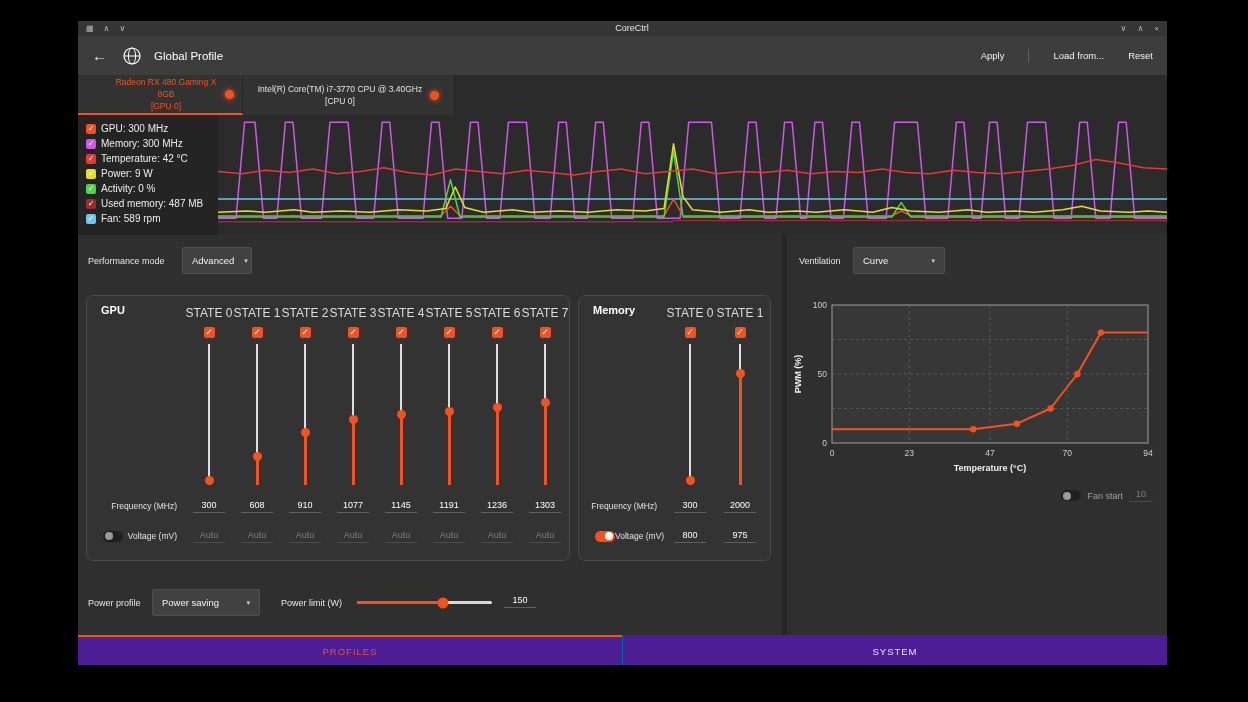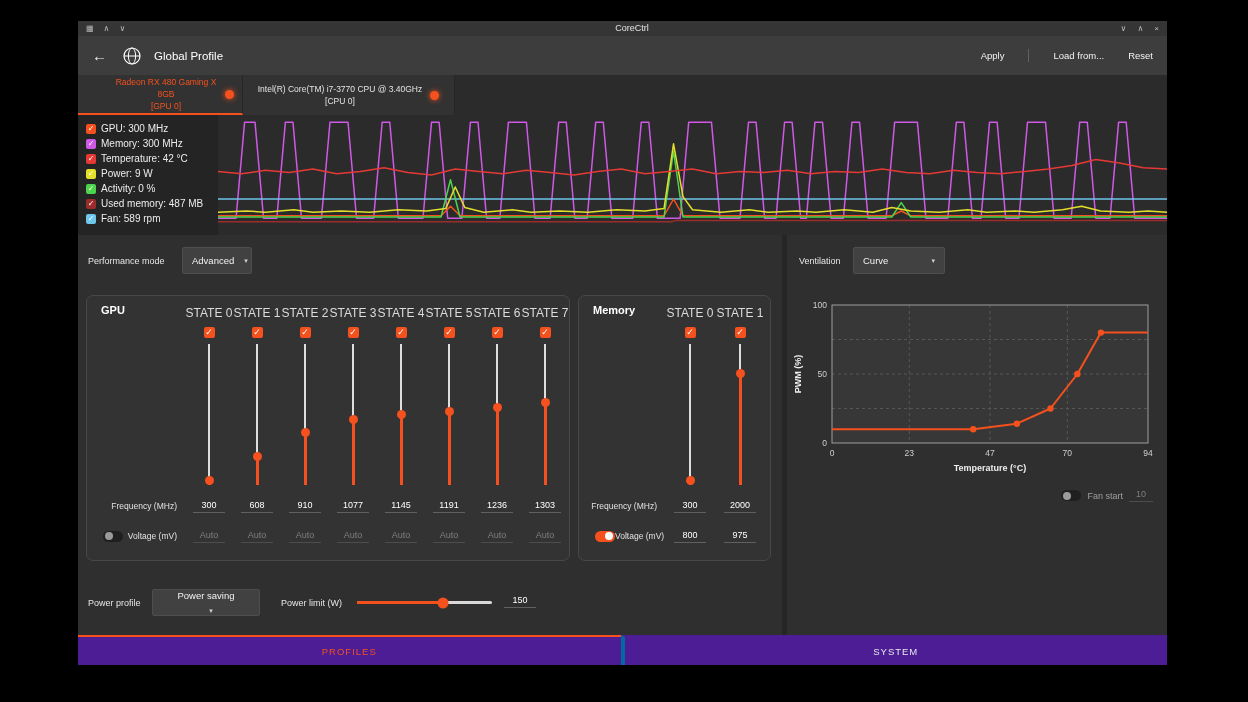--- a/index.html
+++ b/index.html
@@ -84,21 +84,21 @@
   
   #fan-svg{position:absolute;left:0;top:60px;width:380px;height:190px;}
   #fan-svg text{font-family:"Liberation Sans",sans-serif;}
   .fanstart{position:absolute;top:254px;right:14px;display:flex;align-items:center;gap:6px;}
   .fs-label{font-size:9px;color:#9f9f9f;}
 
   
   .bottombar{position:absolute;left:0;top:614px;width:100%;height:30px;background:#4c1d95;display:flex;}
   .bbtab{flex:1;display:flex;align-items:center;justify-content:center;font-size:9.5px;letter-spacing:1px;color:#e8e8e8;border-top:2px solid transparent;box-sizing:border-box;}
   .bbtab.selected{color:var(--accent);border-top-color:var(--accent);}
-  .bbtab + .bbtab{border-left:4px solid #0369a1;}
+  .bbtab + .bbtab{border-left:1px solid #0369a1;}
 </style>
 </head>
 <body>
 
 <div class="window">
 
   <div class="titlebar">
     <div class="tb-title">CoreCtrl</div>
     <div class="tb-left">
       <span class="tb-ic">▦</span>
@@ -367,21 +367,21 @@
         </div>
         <div class="spincell">
           <div class="spin">800</div>
         </div>
         <div class="spincell">
           <div class="spin">975</div>
         </div>
       </div>
 
     <div class="label" style="position:absolute;left:10px;top:363px;">Power profile</div>
-    <div class="dropdown" style="left:74px;top:354px;width:108px;flex-direction:column;">
+    <div class="dropdown" style="left:74px;top:354px;width:108px;">
       <span>Power saving</span>
       <span class="caret">▾</span>
     </div>
     <div class="label" style="position:absolute;left:203px;top:363px;">Power limit (W)</div>
     <div class="hslider" style="left:279px;top:366px;width:135px;">
       <div class="hfill" id="plfill" style="width: 64%;"></div>
       <div class="hknob" id="plknob" style="left: 64%;"></div>
     </div>
     <div class="spin" style="position:absolute;left:426px;top:360px;">150</div>
   </div>

